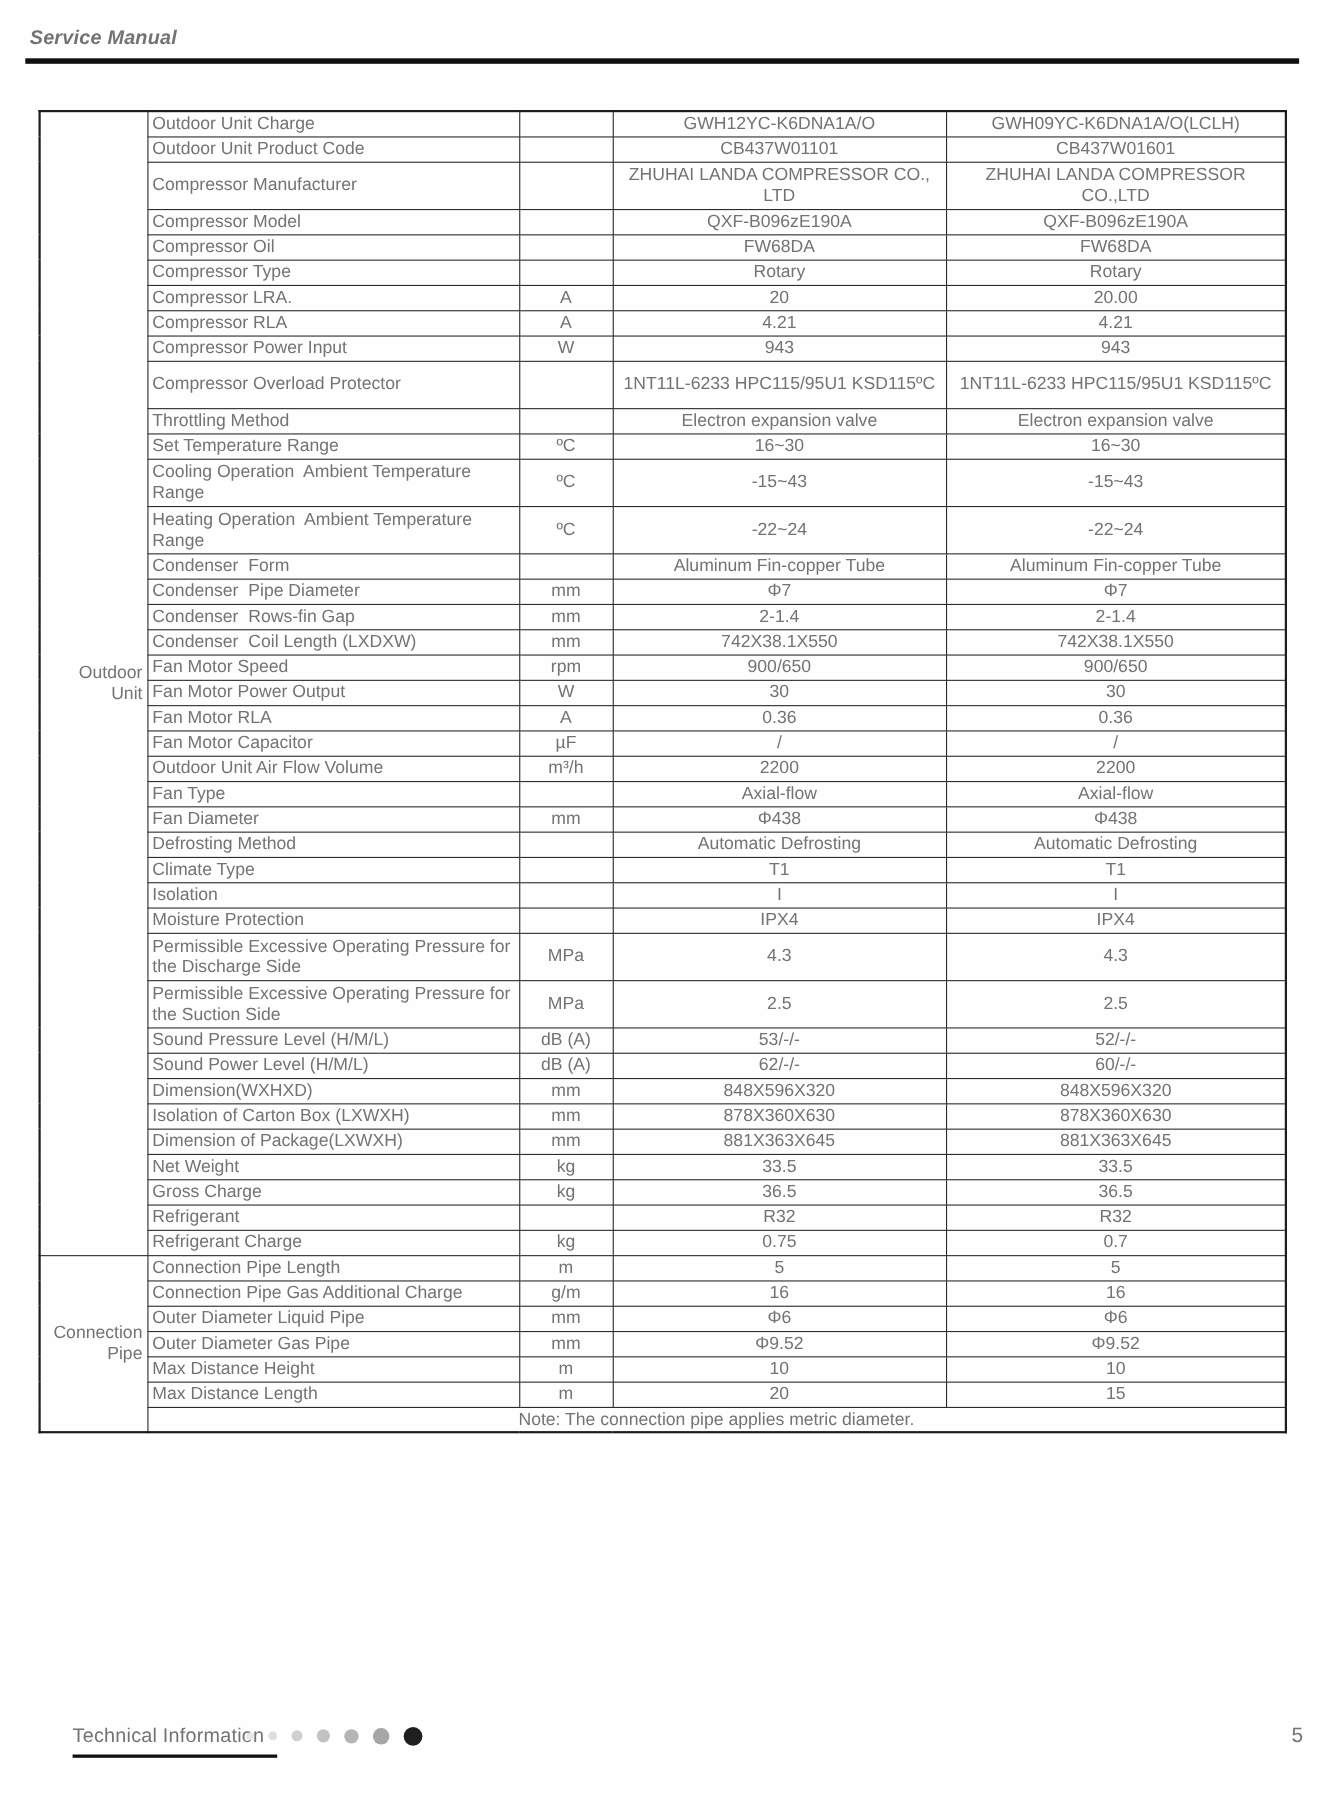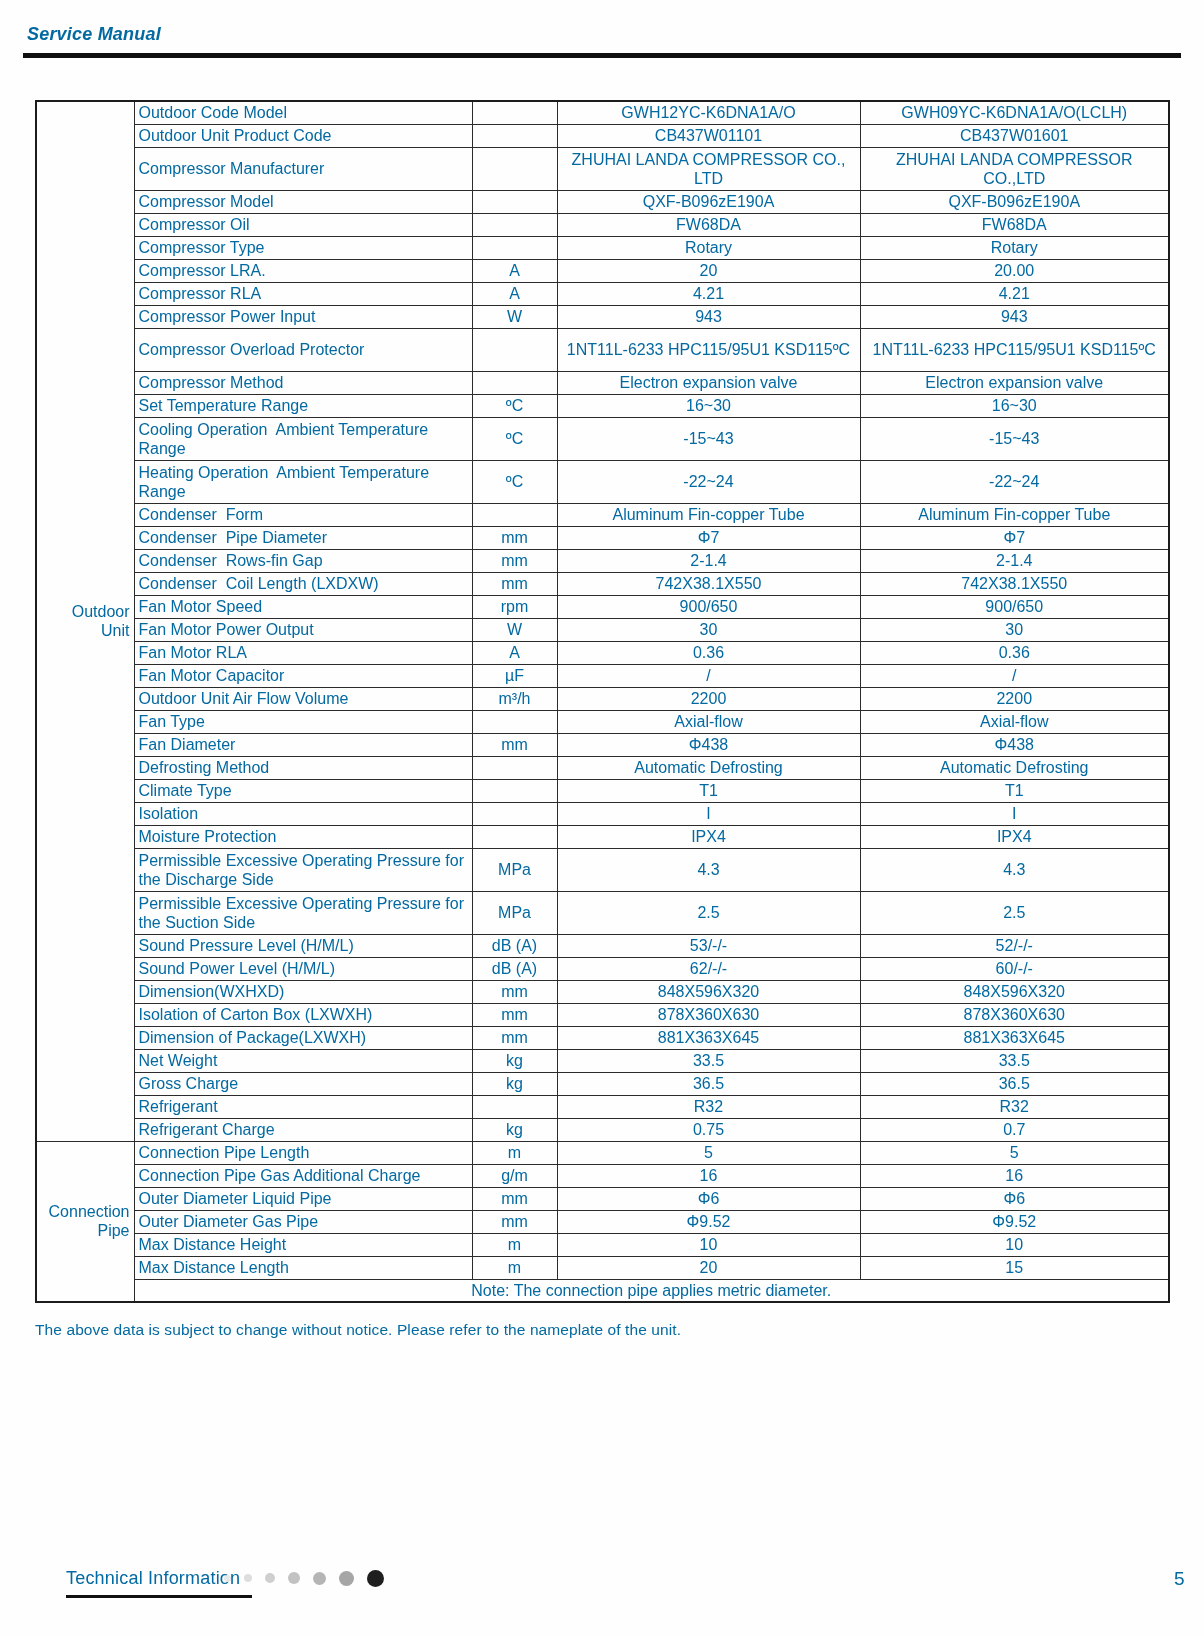--- a/index.html
+++ b/index.html
@@ -1,18 +1,18 @@
 <!DOCTYPE html>
 <html><head>
 <meta charset="utf-8">
 <style>
   html,body { margin:0; padding:0; background:#ffffff; }
   .page {
     position:relative; width:1204px; height:1637px; background:#fefefe;
-    font-family:"Liberation Sans", sans-serif; color:#0369a1; overflow:hidden;
+    font-family:"Liberation Sans", sans-serif; color:#737373; overflow:hidden;
   }
   .manual-title {
     position:absolute; left:27px; top:24px;
     font-size:18px; font-weight:bold; font-style:italic; letter-spacing:0.2px;
   }
   .title-rule {
     position:absolute; left:23px; top:53px; width:1158px; height:5px; background:#101010;
   }
   table.spec-table {
     position:absolute; left:35px; top:100px; width:1133px;
@@ -58,21 +58,21 @@
     <colgroup>
       <col style="width:98px">
         <col style="width:338px">
         <col style="width:85px">
       <col style="width:303px">
         <col style="width:309px">
     </colgroup>
     <tbody>
         <tr class="single">
           <th class="group" rowspan="40">Outdoor Unit</th>
-          <td class="label">Outdoor Code Model</td>
+          <td class="label">Outdoor Unit Charge</td>
           <td class="unit"></td>
           <td class="val">GWH12YC-K6DNA1A/O</td>
           <td class="val">GWH09YC-K6DNA1A/O(LCLH)</td>
         </tr>
         <tr class="single">
           <td class="label">Outdoor Unit Product Code</td>
           <td class="unit"></td>
           <td class="val">CB437W01101</td>
           <td class="val">CB437W01601</td>
         </tr>
@@ -118,21 +118,21 @@
           <td class="val">943</td>
           <td class="val">943</td>
         </tr>
         <tr class="tall">
           <td class="label">Compressor Overload Protector</td>
           <td class="unit"></td>
           <td class="val">1NT11L-6233 HPC115/95U1 KSD115ºC</td>
           <td class="val">1NT11L-6233 HPC115/95U1 KSD115ºC</td>
         </tr>
         <tr class="single">
-          <td class="label">Compressor Method</td>
+          <td class="label">Throttling Method</td>
           <td class="unit"></td>
           <td class="val">Electron expansion valve</td>
           <td class="val">Electron expansion valve</td>
         </tr>
         <tr class="single">
           <td class="label">Set Temperature Range</td>
           <td class="unit">ºC</td>
           <td class="val">16~30</td>
           <td class="val">16~30</td>
         </tr>
@@ -340,21 +340,20 @@
           <td class="unit">m</td>
           <td class="val">20</td>
           <td class="val">15</td>
         </tr>
         <tr class="single">
           <td colspan="4" class="note-cell">Note: The connection pipe applies metric diameter.</td>
         </tr>
       </tbody>
   </table>
 
-  <div class="data-note">The above data is subject to change without notice. Please refer to the nameplate of the unit.</div>
 
   <div class="tech-label">Technical Information</div>
   <div class="dots">
       <span class="dot" style="width: 7px; height: 7px; background: rgb(233, 233, 233);"></span>
       <span class="dot" style="width: 8px; height: 8px; background: rgb(222, 222, 222);"></span>
       <span class="dot" style="width: 10px; height: 10px; background: rgb(207, 207, 207);"></span>
       <span class="dot" style="width: 12px; height: 12px; background: rgb(194, 194, 194);"></span>
       <span class="dot" style="width: 13px; height: 13px; background: rgb(181, 181, 181);"></span>
       <span class="dot" style="width: 15px; height: 15px; background: rgb(166, 166, 166);"></span>
       <span class="dot" style="width: 17px; height: 17px; background: rgb(31, 31, 31);"></span>

